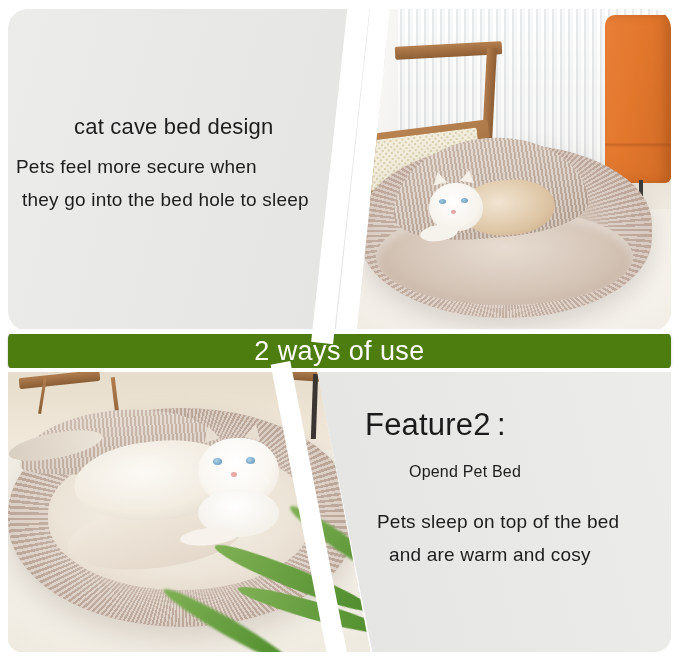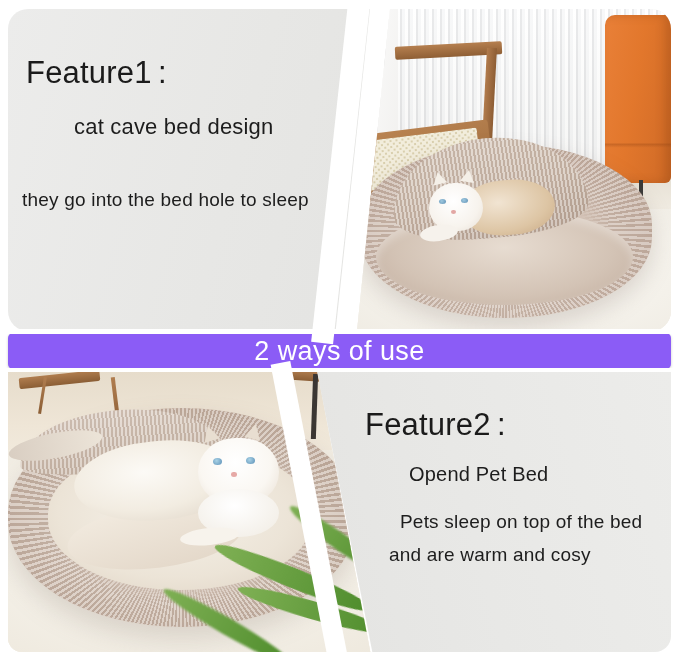--- a/index.html
+++ b/index.html
@@ -126,21 +126,21 @@
   #cat1-eye-l{left:26.2%;top:59%;}
   #cat1-eye-r{left:33.2%;top:58.6%;}
   #cat1-nose{position:absolute;left:30%;top:62.5%;width:5px;height:4px;
     border-radius:50% 50% 60% 60%;background:#e2a7a4;}
   #cat1-paw{position:absolute;left:20%;top:67%;width:12%;height:5%;
     border-radius:50%;background:#f6f2ec;transform:rotate(-8deg);}
 
   
   #banner{
     position:absolute;left:8px;top:333px;width:663px;height:36px;
-    background:#8b5cf6;border-radius:5px;
+    background:#4d7c0f;border-radius:5px;
     display:flex;align-items:center;justify-content:center;
     box-shadow:0 1px 3px rgba(0,0,0,.2);
   }
   #banner-text{color:#ffffff;font-size:27px;font-weight:400;letter-spacing:.4px;
     line-height:1;white-space:nowrap;}
 
   
   #photo-open{
     left:8px;top:371px;width:366px;height:281px;
     border-radius:0 0 0 14px;
@@ -227,40 +227,40 @@
 
   
   #panel-feature2{
     left:309px;top:371px;width:362px;height:281px;
     border-radius:0 0 16px 0;
     background:linear-gradient(255deg,#ececea 0%,#e8e8e6 55%,#e4e4e2 100%);
     -webkit-clip-path:polygon(2.2% 0,100% 0,100% 100%,17.5% 100%);
     clip-path:polygon(2.2% 0,100% 0,100% 100%,17.5% 100%);
   }
   #f2-title{left:56px;top:36px;font-size:31px;font-weight:400;}
-  #f2-sub{left:100px;top:92px;font-size:20px;color:#1d1d1d;white-space:nowrap;text-align:center;}
-  #f2-l1{left:68px;top:140px;font-size:19px;color:#1d1d1d;white-space:nowrap;margin-left:23px;}
+  #f2-sub{left:100px;top:92px;font-size:16px;color:#1d1d1d;white-space:nowrap;text-align:center;}
+  #f2-l1{left:68px;top:140px;font-size:19px;color:#1d1d1d;white-space:nowrap;}
   #f2-l2{left:80px;top:173px;font-size:19px;color:#1d1d1d;white-space:nowrap;}
 
   
   .seam{position:absolute;background:#ffffff;}
   #seam-top{left:330px;top:-6px;width:22px;height:350px;transform:rotate(6.2deg);}
   #seam-bottom{left:300px;top:360px;width:20px;height:310px;transform:rotate(-11deg);}
   #seam-mid{left:0;top:329px;width:679px;height:5px;}
   #seam-midb{left:0;top:368px;width:679px;height:4px;}
 </style>
 </head>
 <body>
 
 <div class="stage">
 
   <div class="panel" id="panel-feature1">
     <div class="txtwrap">
-      <div class="f-title" id="f1-title">Feature1 :</div>
       <div class="f-title" id="f1-sub">cat cave bed design</div>
+      <div class="f-title" id="f1-l1">Pets feel more secure when</div>
       <div class="f-title" id="f1-l2">they go into the bed hole to sleep</div>
     </div>
   </div>
 
   <div class="panel" id="photo-cave">
     <div id="cave-wall"></div>
     <div id="cave-wall-shade"></div>
     <div id="cave-floor"></div>
     <div id="cave-rug"></div>
     <div id="cave-leftwall"></div>

